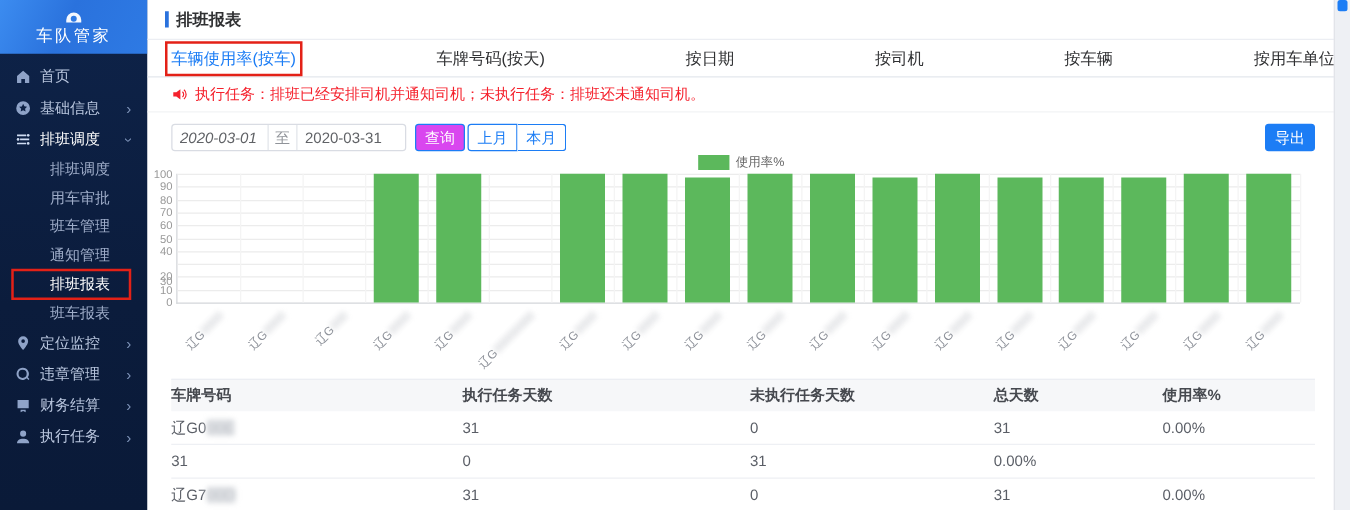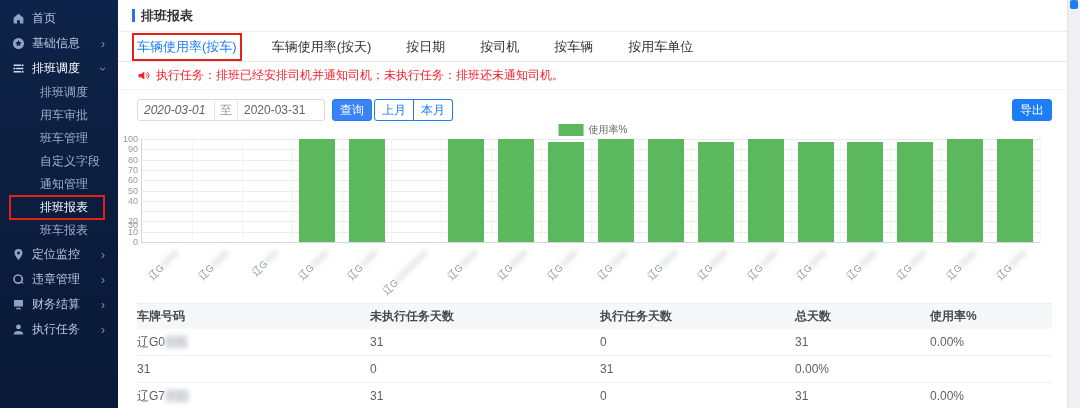--- a/index.html
+++ b/index.html
@@ -22,35 +22,35 @@
   .side-sub{height:23px;line-height:23px;padding-left:40px;color:#9fadc9;cursor:pointer;position:relative;}
   .side-sub.on{color:#fff;}
   .side-sub.annotated::after{content:'';position:absolute;left:9px;right:13px;top:-1px;bottom:-1px;border:2px solid #e32117;}
 
   
   .main{flex:1;position:relative;background:#fff;min-width:0;}
   .main-inner{margin-right:12px;}
   .title-row{height:31px;display:flex;align-items:center;padding-left:14px;border-bottom:1px solid #eceef3;}
   .title-bar{width:3px;height:13px;background:#2a72dd;margin-right:6px;}
   .page-title{font-size:13px;color:#303133;font-weight:bold;}
-  .tabs-row{height:29px;display:flex;align-items:center;gap:35px;padding-left:19px;border-bottom:1px solid #e4e7ed;}
+  .tabs-row{height:29px;display:flex;align-items:center;gap:35px;padding-left:19px;border-bottom:1px solid #e4e7ed;justify-content:space-between;}
   .tab{font-size:13px;color:#303133;cursor:pointer;position:relative;white-space:nowrap;}
   .tab.on{color:#1c7df5;}
   .tab.annotated::after{content:'';position:absolute;top:-5px;bottom:-5px;left:-5px;right:-5px;border:2px solid #e32117;}
   .notice-row{height:27px;display:flex;align-items:center;gap:6px;padding-left:19px;border-bottom:1px solid #f2f3f5;color:#f5222d;font-size:12px;}
   .notice-row svg{width:13px;height:13px;fill:#f5222d;flex:0 0 13px;}
 
   .controls-row{height:22px;margin:9px 16px 0 19px;display:flex;align-items:stretch;}
   .date-range{display:flex;border:1px solid #d9dce3;border-radius:3px;height:22px;box-sizing:border-box;font-size:12px;color:#606266;}
   .date-range input{border:none;outline:none;font-size:12px;color:#606266;padding:0 6px;font-family:inherit;background:transparent;}
   .d-from{width:64px;font-style:italic;}
   .d-to{width:74px;}
   .d-sep{width:22px;display:flex;align-items:center;justify-content:center;border-left:1px solid #e2e5ea;border-right:1px solid #e2e5ea;color:#909399;}
   .btn{height:22px;box-sizing:border-box;font-size:12px;display:inline-flex;align-items:center;justify-content:center;padding:0 7px;cursor:pointer;border:1px solid #1c7df5;background:#fff;color:#1c7df5;}
-  .btn.primary{background:#3b82f6;color:#fff;}
+  .btn.primary{background:#d946ef;color:#fff;}
   .btn-query{margin-left:7px;border-radius:3px;}
   .btn-prev{margin-left:2px;border-radius:3px 0 0 3px;}
   .btn-this{border-left:none;border-radius:0 3px 3px 0;}
   .btn-export{margin-left:auto;border-radius:3px;background:#1c7df5;color:#fff;}
 
   
   .chart-wrap{position:relative;height:160px;margin-top:2px;}
   .legend{position:absolute;left:50%;transform:translateX(-50%);top:0;display:flex;align-items:center;gap:5px;font-size:10px;color:#666;}
   .legend .sw{width:25px;height:12px;background:#5cb85c;}
   .plot{position:absolute;left:23px;right:28px;top:16px;height:103px;border-left:1px solid #d4d6da;border-bottom:1px solid #d4d6da;}
@@ -72,20 +72,29 @@
   
   .scroll-track{position:absolute;top:0;right:0;bottom:0;width:12px;background:#eef0f4;border-left:1px solid #e2e4e9;}
   .scroll-thumb{position:absolute;top:0;right:2px;width:8px;height:9px;background:#1c7df5;border-radius:2px;}
 </style>
 </head>
 <body>
 
 <div class="app">
 
   <aside class="sidebar">
+    <div class="logo">
+      <div class="logo-icon">
+        <svg width="20" height="16" viewBox="0 0 20 16">
+            <path d="M4 8a6 6 0 0112 0v6H4z" fill="#fff" opacity="0.95"></path>
+            <circle cx="10" cy="7" r="2.4" fill="#2e7ae4"></circle>
+          </svg>
+      </div>
+      <div class="logo-text">车队管家</div>
+    </div>
     <nav class="nav">
         <div class="side-item">
           <span class="icon">
             <svg viewBox="0 0 16 16">
               <path d="M8 2l6 5.2V14h-4.2v-3.8H6.2V14H2V7.2z"></path>
             </svg>
           </span>
           <span class="lbl">首页</span>
         </div>
         <div class="side-item">
@@ -105,21 +114,20 @@
               <circle cx="3" cy="8" r="1.3"></circle>
               <circle cx="13" cy="12" r="1.3"></circle>
             </svg>
           </span>
           <span class="lbl">排班调度</span>
           <span class="chev down">›</span>
         </div>
         <div class="side-sub">排班调度</div>
         <div class="side-sub">用车审批</div>
         <div class="side-sub">班车管理</div>
-        <div class="side-sub">自定义字段</div>
         <div class="side-sub">通知管理</div>
         <div class="side-sub on annotated">排班报表</div>
         <div class="side-sub">班车报表</div>
         <div class="side-item">
           <span class="icon">
             <svg viewBox="0 0 16 16">
               <path d="M8 1.2a4.9 4.9 0 014.9 4.9C12.9 9.6 8 14.8 8 14.8S3.1 9.6 3.1 6.1A4.9 4.9 0 018 1.2zm0 3.1a1.8 1.8 0 100 3.6 1.8 1.8 0 000-3.6z"></path>
             </svg>
           </span>
           <span class="lbl">定位监控</span>
@@ -158,21 +166,21 @@
   <main class="main">
     <div class="main-inner">
 
       <div class="title-row">
         <span class="title-bar"></span>
         <span class="page-title">排班报表</span>
       </div>
 
       <div class="tabs-row">
           <span class="tab on annotated">车辆使用率(按车)</span>
-          <span class="tab">车辆使用率(按天)</span>
+          <span class="tab">车牌号码(按天)</span>
           <span class="tab">按日期</span>
           <span class="tab">按司机</span>
           <span class="tab">按车辆</span>
           <span class="tab">按用车单位</span>
         </div>
 
       <div class="notice-row">
         <svg viewBox="0 0 16 16">
             <path d="M2 6h3l4-3v10L5 10H2z"></path>
             <path d="M11 5.5a3.2 3.2 0 010 5M12.5 3.5a5.8 5.8 0 010 9" stroke="#f5222d" stroke-width="1.2" fill="none"></path>
@@ -304,22 +312,22 @@
             <div class="bar" style="left: 855.056px; width: 36px; height: 103px;"></div>
             <div style="position: absolute; top: 108px; left: 0px; width: 879.042px;">
               <span class="xlabel" style="position: absolute; right: 0px; top: 0px;"><span>辽G</span><span class="mask2">0000</span></span>
             </div>
           </div>
       </div>
 
       <div class="table-wrap">
         <div class="t-head" id="thead">
             <div>车牌号码</div>
+            <div>执行任务天数</div>
             <div>未执行任务天数</div>
-            <div>执行任务天数</div>
             <div>总天数</div>
             <div>使用率%</div>
           </div>
         <div id="tbody">
             <div class="t-row">
               <div><span>辽G0</span><span class="mask">00E</span></div>
               <div>31</div>
               <div>0</div>
               <div>31</div>
               <div>0.00%</div>

